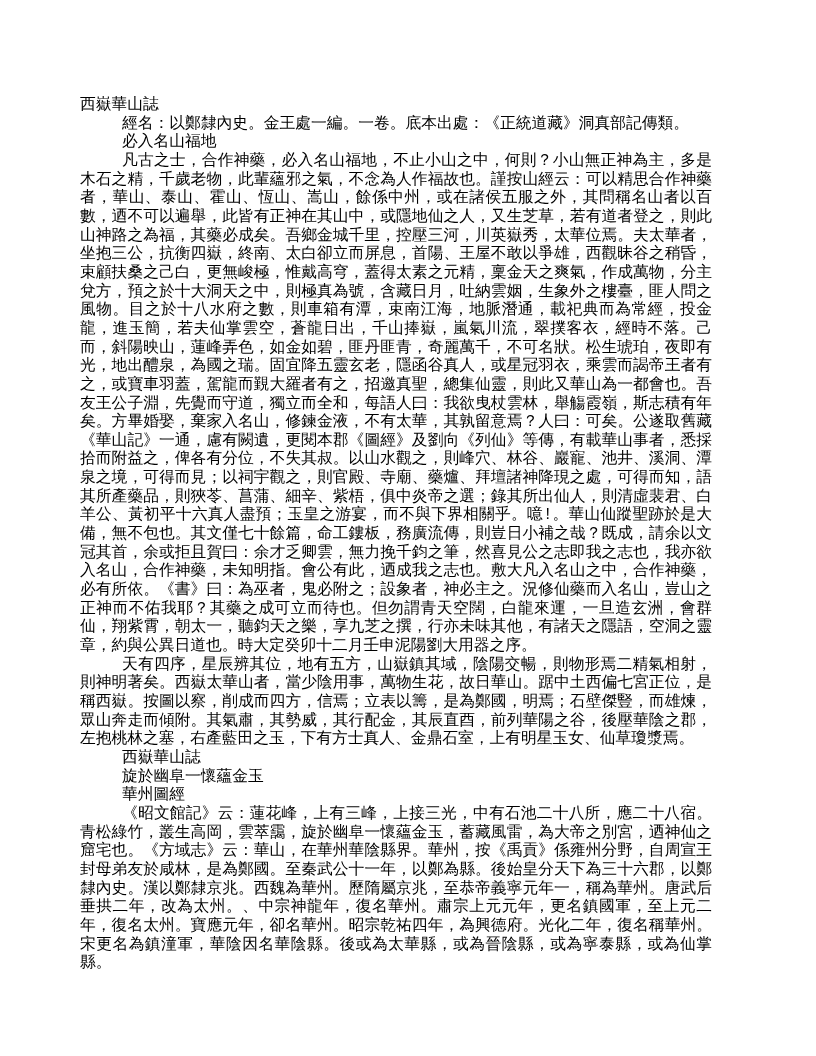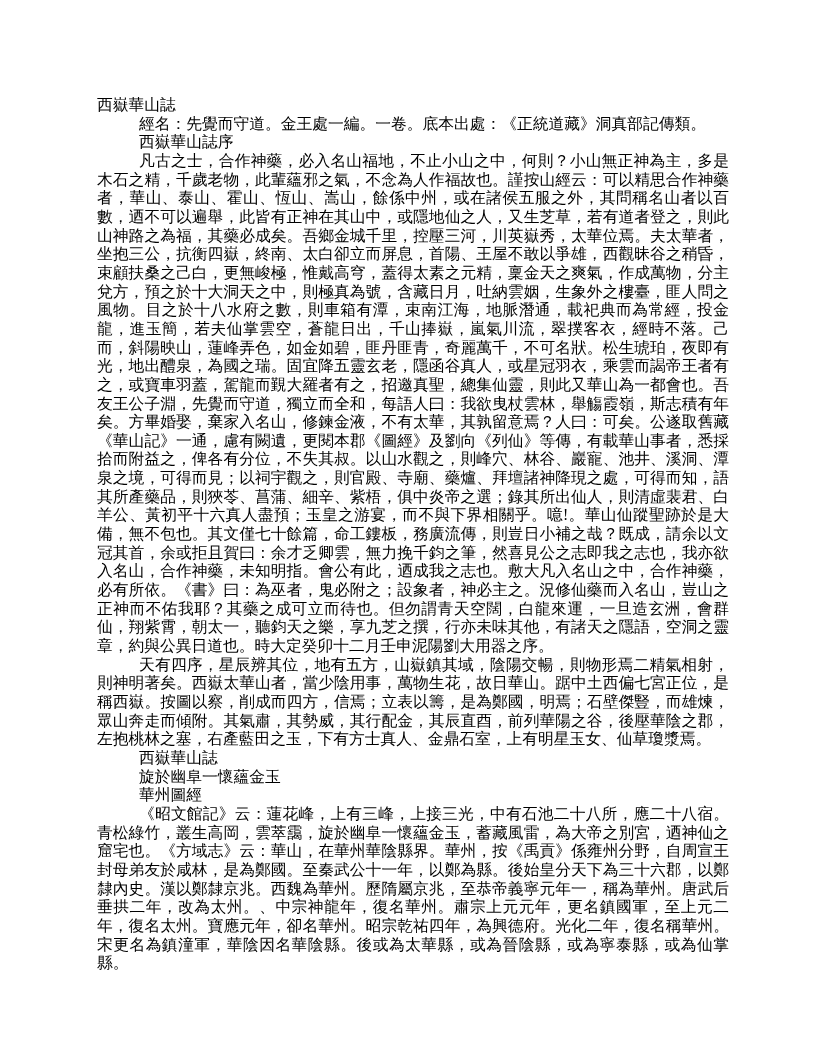--- a/index.html
+++ b/index.html
@@ -5,41 +5,41 @@
   html, body { margin: 0; padding: 0; background: #ffffff; }
   .page {
     position: relative;
     width: 816px;
     height: 1056px;
     background: #ffffff;
     overflow: hidden;
   }
   .content {
     position: absolute;
-    left: 97px;
+    left: 80px;
     top: 96px;
     width: 632px;
-    font-family: Liberation Serif, serif;
+    font-family: Liberation Mono, monospace;
     font-size: 15.75px;
     line-height: 18.66px;
     color: #000000;
     text-align: justify;
   }
   .block { margin: 0; padding: 0; }
   .indent { text-indent: 42px; }
   .noindent { text-indent: 0; }
 </style>
 </head>
 <body>
 
 <div class="page">
   <div class="content">
     <p class="block noindent">西嶽華山誌</p>
-    <p class="block indent">經名：先覺而守道。金王處一編。一卷。底本出處：《正統道藏》洞真部記傳類。</p>
-    <p class="block indent">西嶽華山誌序</p>
+    <p class="block indent">經名：以鄭隸內史。金王處一編。一卷。底本出處：《正統道藏》洞真部記傳類。</p>
+    <p class="block indent">必入名山福地</p>
     <p class="block indent">凡古之士，合作神藥，必入名山福地，不止小山之中，何則？小山無正神為主，多是木石之精，千歲老物，此輩蘊邪之氣，不念為人作福故也。謹按山經云：可以精思合作神藥者，華山、泰山、霍山、恆山、嵩山，餘係中州，或在諸侯五服之外，其問稱名山者以百數，迺不可以遍舉，此皆有正神在其山中，或隱地仙之人，又生芝草，若有道者登之，則此山神路之為福，其藥必成矣。吾鄉金城千里，控壓三河，川英嶽秀，太華位焉。夫太華者，坐抱三公，抗衡四嶽，終南、太白卻立而屏息，首陽、王屋不敢以爭雄，西觀昧谷之稍昏，束顧扶桑之己白，更無峻極，惟戴高穹，蓋得太素之元精，稟金天之爽氣，作成萬物，分主兌方，預之於十大洞天之中，則極真為號，含藏日月，吐納雲姻，生象外之樓臺，匪人問之風物。目之於十八水府之數，則車箱有潭，束南江海，地脈潛通，載祀典而為常經，投金龍，進玉簡，若夫仙掌雲空，蒼龍日出，千山捧嶽，嵐氣川流，翠撲客衣，經時不落。己而，斜陽映山，蓮峰弄色，如金如碧，匪丹匪青，奇麗萬千，不可名狀。松生琥珀，夜即有光，地出醴泉，為國之瑞。固宜降五靈玄老，隱函谷真人，或星冠羽衣，乘雲而謁帝王者有之，或寶車羽蓋，駕龍而覲大羅者有之，招邀真聖，總集仙靈，則此又華山為一都會也。吾友王公子淵，先覺而守道，獨立而全和，每語人曰：我欲曳杖雲林，舉觴霞嶺，斯志積有年矣。方畢婚娶，棄家入名山，修鍊金液，不有太華，其孰留意焉？人曰：可矣。公遂取舊藏《華山記》一通，慮有闕遺，更閱本郡《圖經》及劉向《列仙》等傳，有載華山事者，悉採拾而附益之，俾各有分位，不失其叔。以山水觀之，則峰穴、林谷、巖寵、池井、溪洞、潭泉之境，可得而見；以祠宇觀之，則官殿、寺廟、藥爐、拜壇諸神降現之處，可得而知，語其所產藥品，則狹苓、菖蒲、細辛、紫梧，俱中炎帝之選；錄其所出仙人，則清虛裴君、白羊公、黃初平十六真人盡預；玉皇之游宴，而不與下界相關乎。噫!。華山仙蹤聖跡於是大備，無不包也。其文僅七十餘篇，命工鏤板，務廣流傳，則豈日小補之哉？既成，請余以文冠其首，余或拒且賀曰：余才乏卿雲，無力挽千鈞之筆，然喜見公之志即我之志也，我亦欲入名山，合作神藥，未知明指。會公有此，迺成我之志也。敷大凡入名山之中，合作神藥，必有所依。《書》曰：為巫者，鬼必附之；設象者，神必主之。況修仙藥而入名山，豈山之正神而不佑我耶？其藥之成可立而待也。但勿謂青天空闊，白龍來運，一旦造玄洲，會群仙，翔紫霄，朝太一，聽鈞天之樂，享九芝之撰，行亦未味其他，有諸天之隱語，空洞之靈章，約與公異日道也。時大定癸卯十二月壬申泥陽劉大用器之序。</p>
     <p class="block indent">天有四序，星辰辨其位，地有五方，山嶽鎮其域，陰陽交暢，則物形焉二精氣相射，則神明著矣。西嶽太華山者，當少陰用事，萬物生花，故日華山。踞中土西偏七宮正位，是稱西嶽。按圖以察，削成而四方，信焉；立表以籌，是為鄭國，明焉；石壁傑豎，而雄煉，眾山奔走而傾附。其氣肅，其勢威，其行配金，其辰直酉，前列華陽之谷，後壓華陰之郡，左抱桃林之塞，右產藍田之玉，下有方士真人、金鼎石室，上有明星玉女、仙草瓊漿焉。</p>
     <p class="block indent">西嶽華山誌</p>
     <p class="block indent">旋於幽阜一懷蘊金玉</p>
     <p class="block indent">華州圖經</p>
     <p class="block indent">《昭文館記》云：蓮花峰，上有三峰，上接三光，中有石池二十八所，應二十八宿。青松綠竹，叢生高岡，雲萃靄，旋於幽阜一懷蘊金玉，蓄藏風雷，為大帝之別宮，迺神仙之窟宅也。《方域志》云：華山，在華州華陰縣界。華州，按《禹貢》係雍州分野，自周宣王封母弟友於咸林，是為鄭國。至秦武公十一年，以鄭為縣。後始皇分天下為三十六郡，以鄭隸內史。漢以鄭隸京兆。西魏為華州。歷隋屬京兆，至恭帝義寧元年一，稱為華州。唐武后垂拱二年，改為太州。、中宗神龍年，復名華州。肅宗上元元年，更名鎮國軍，至上元二年，復名太州。寶應元年，卻名華州。昭宗乾祐四年，為興德府。光化二年，復名稱華州。宋更名為鎮潼軍，華陰因名華陰縣。後或為太華縣，或為晉陰縣，或為寧泰縣，或為仙掌縣。</p>
   </div>
 </div>
 
 </body></html>

